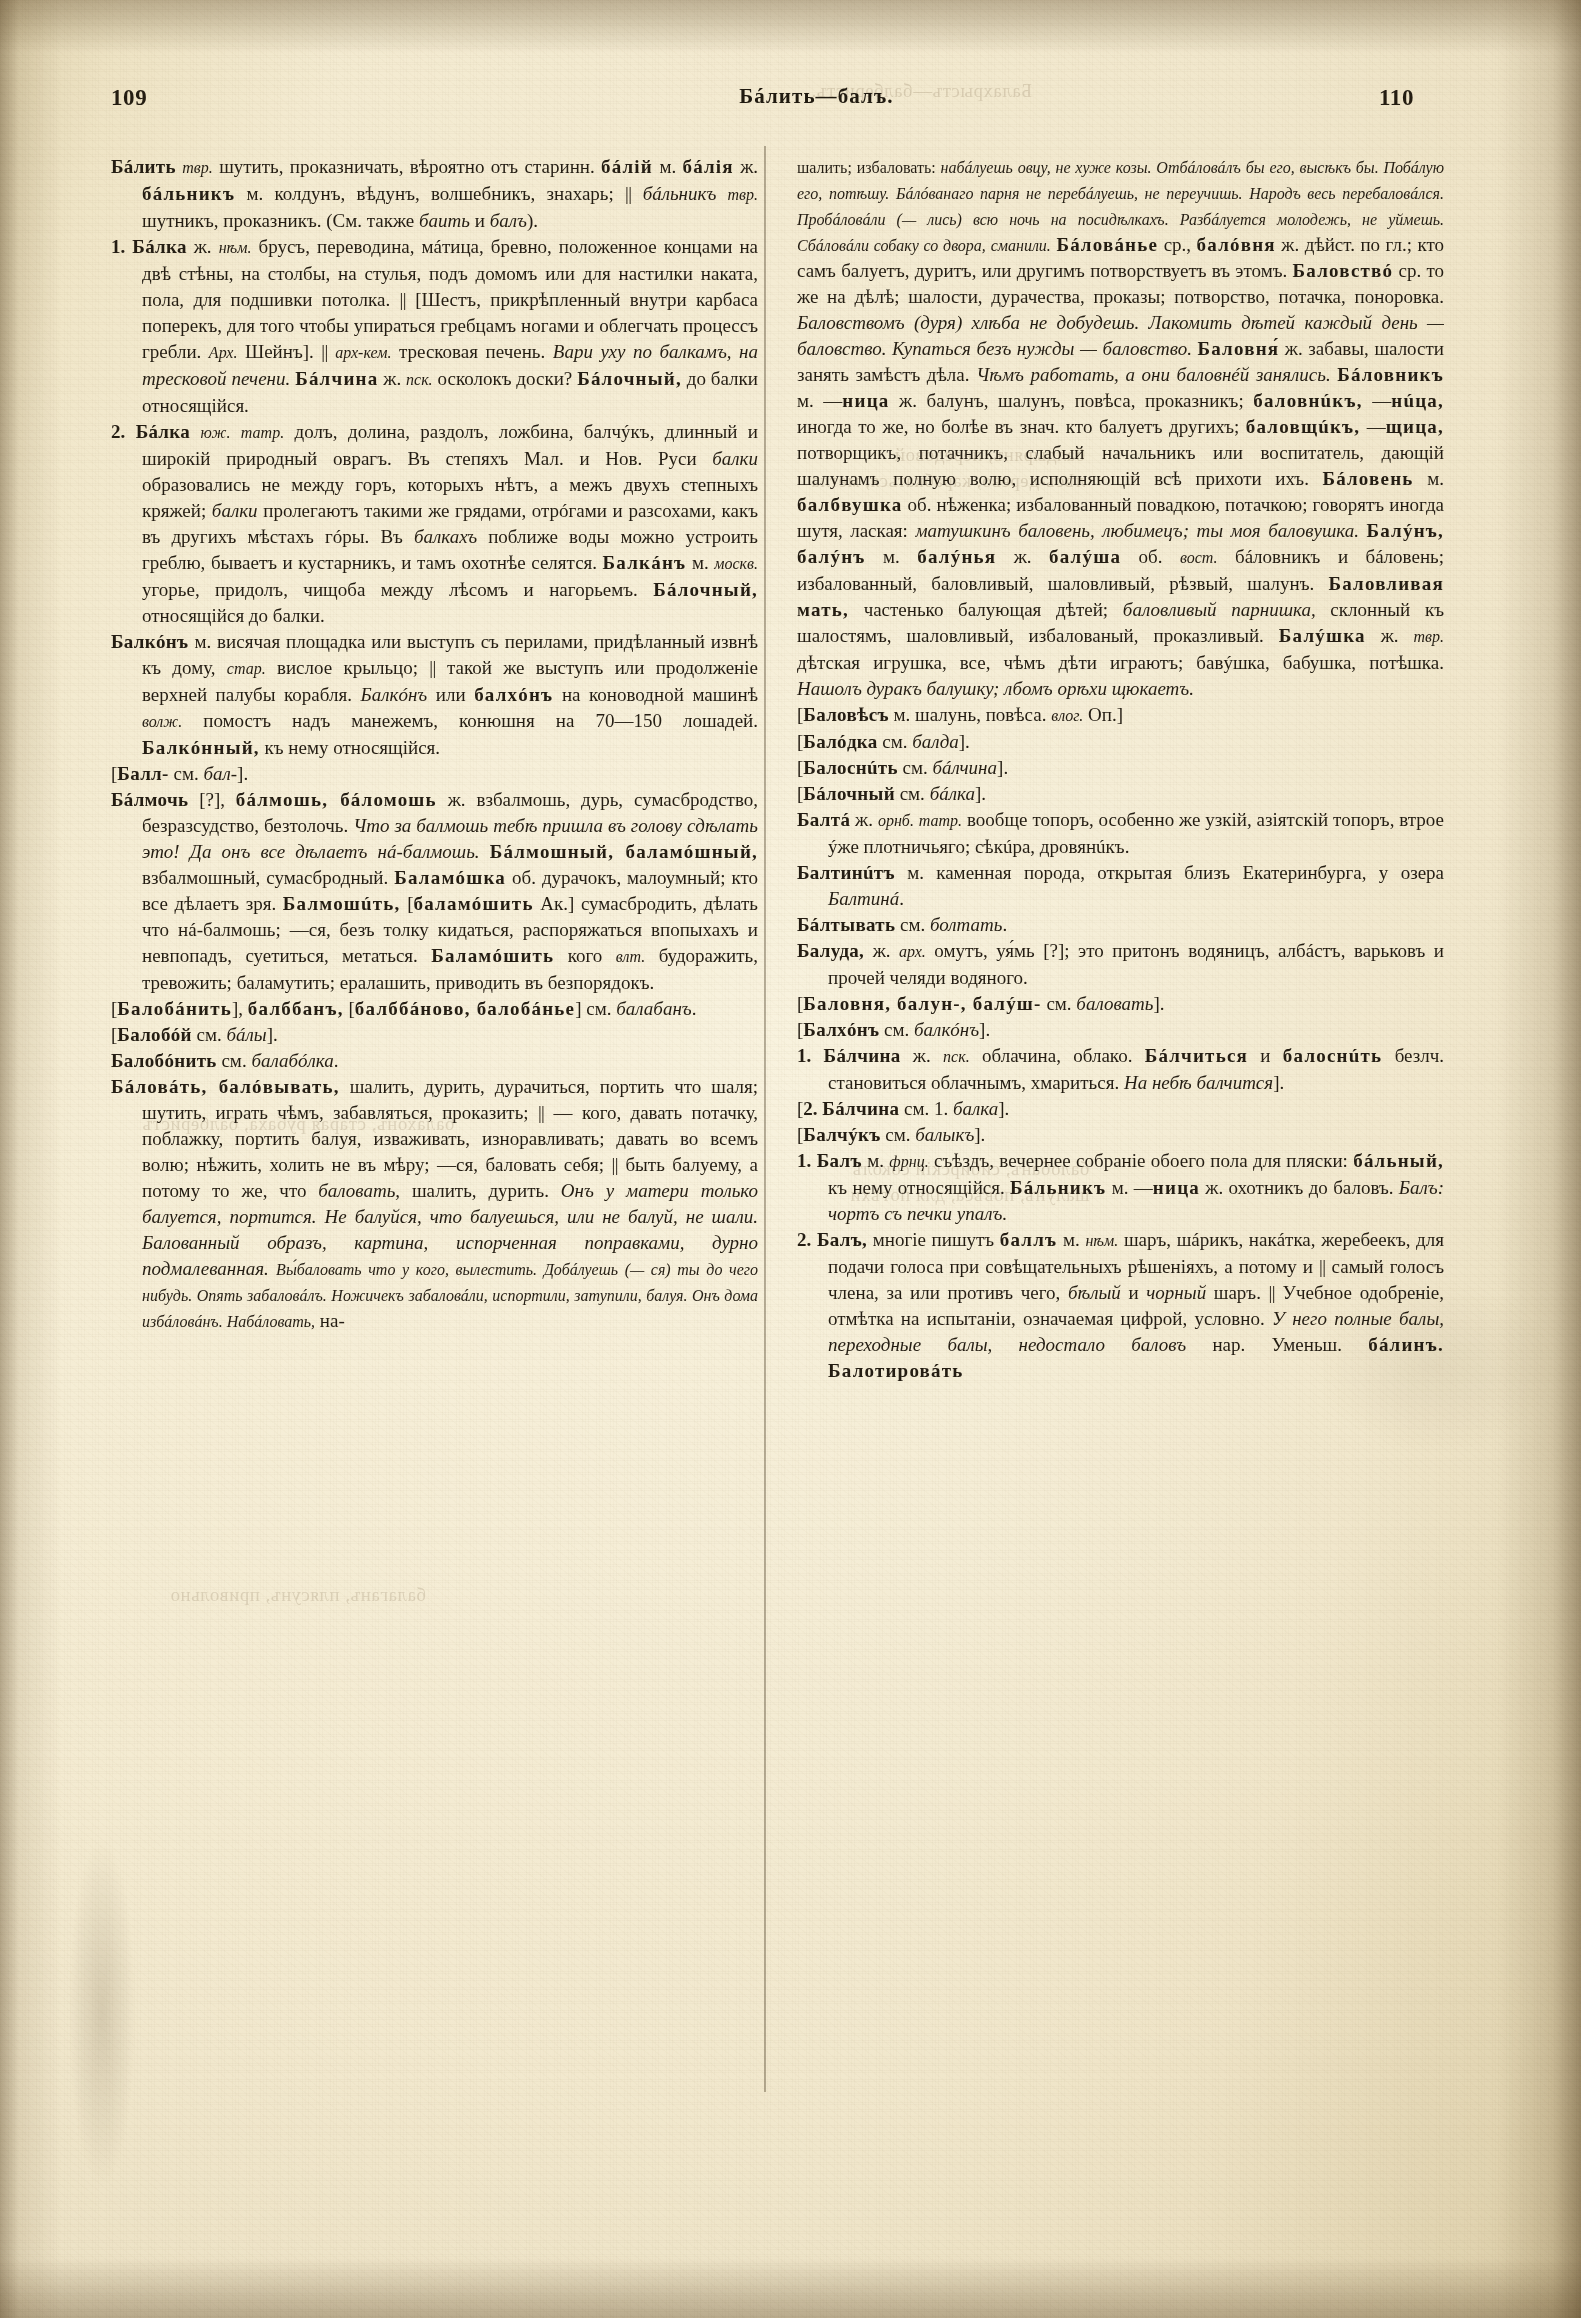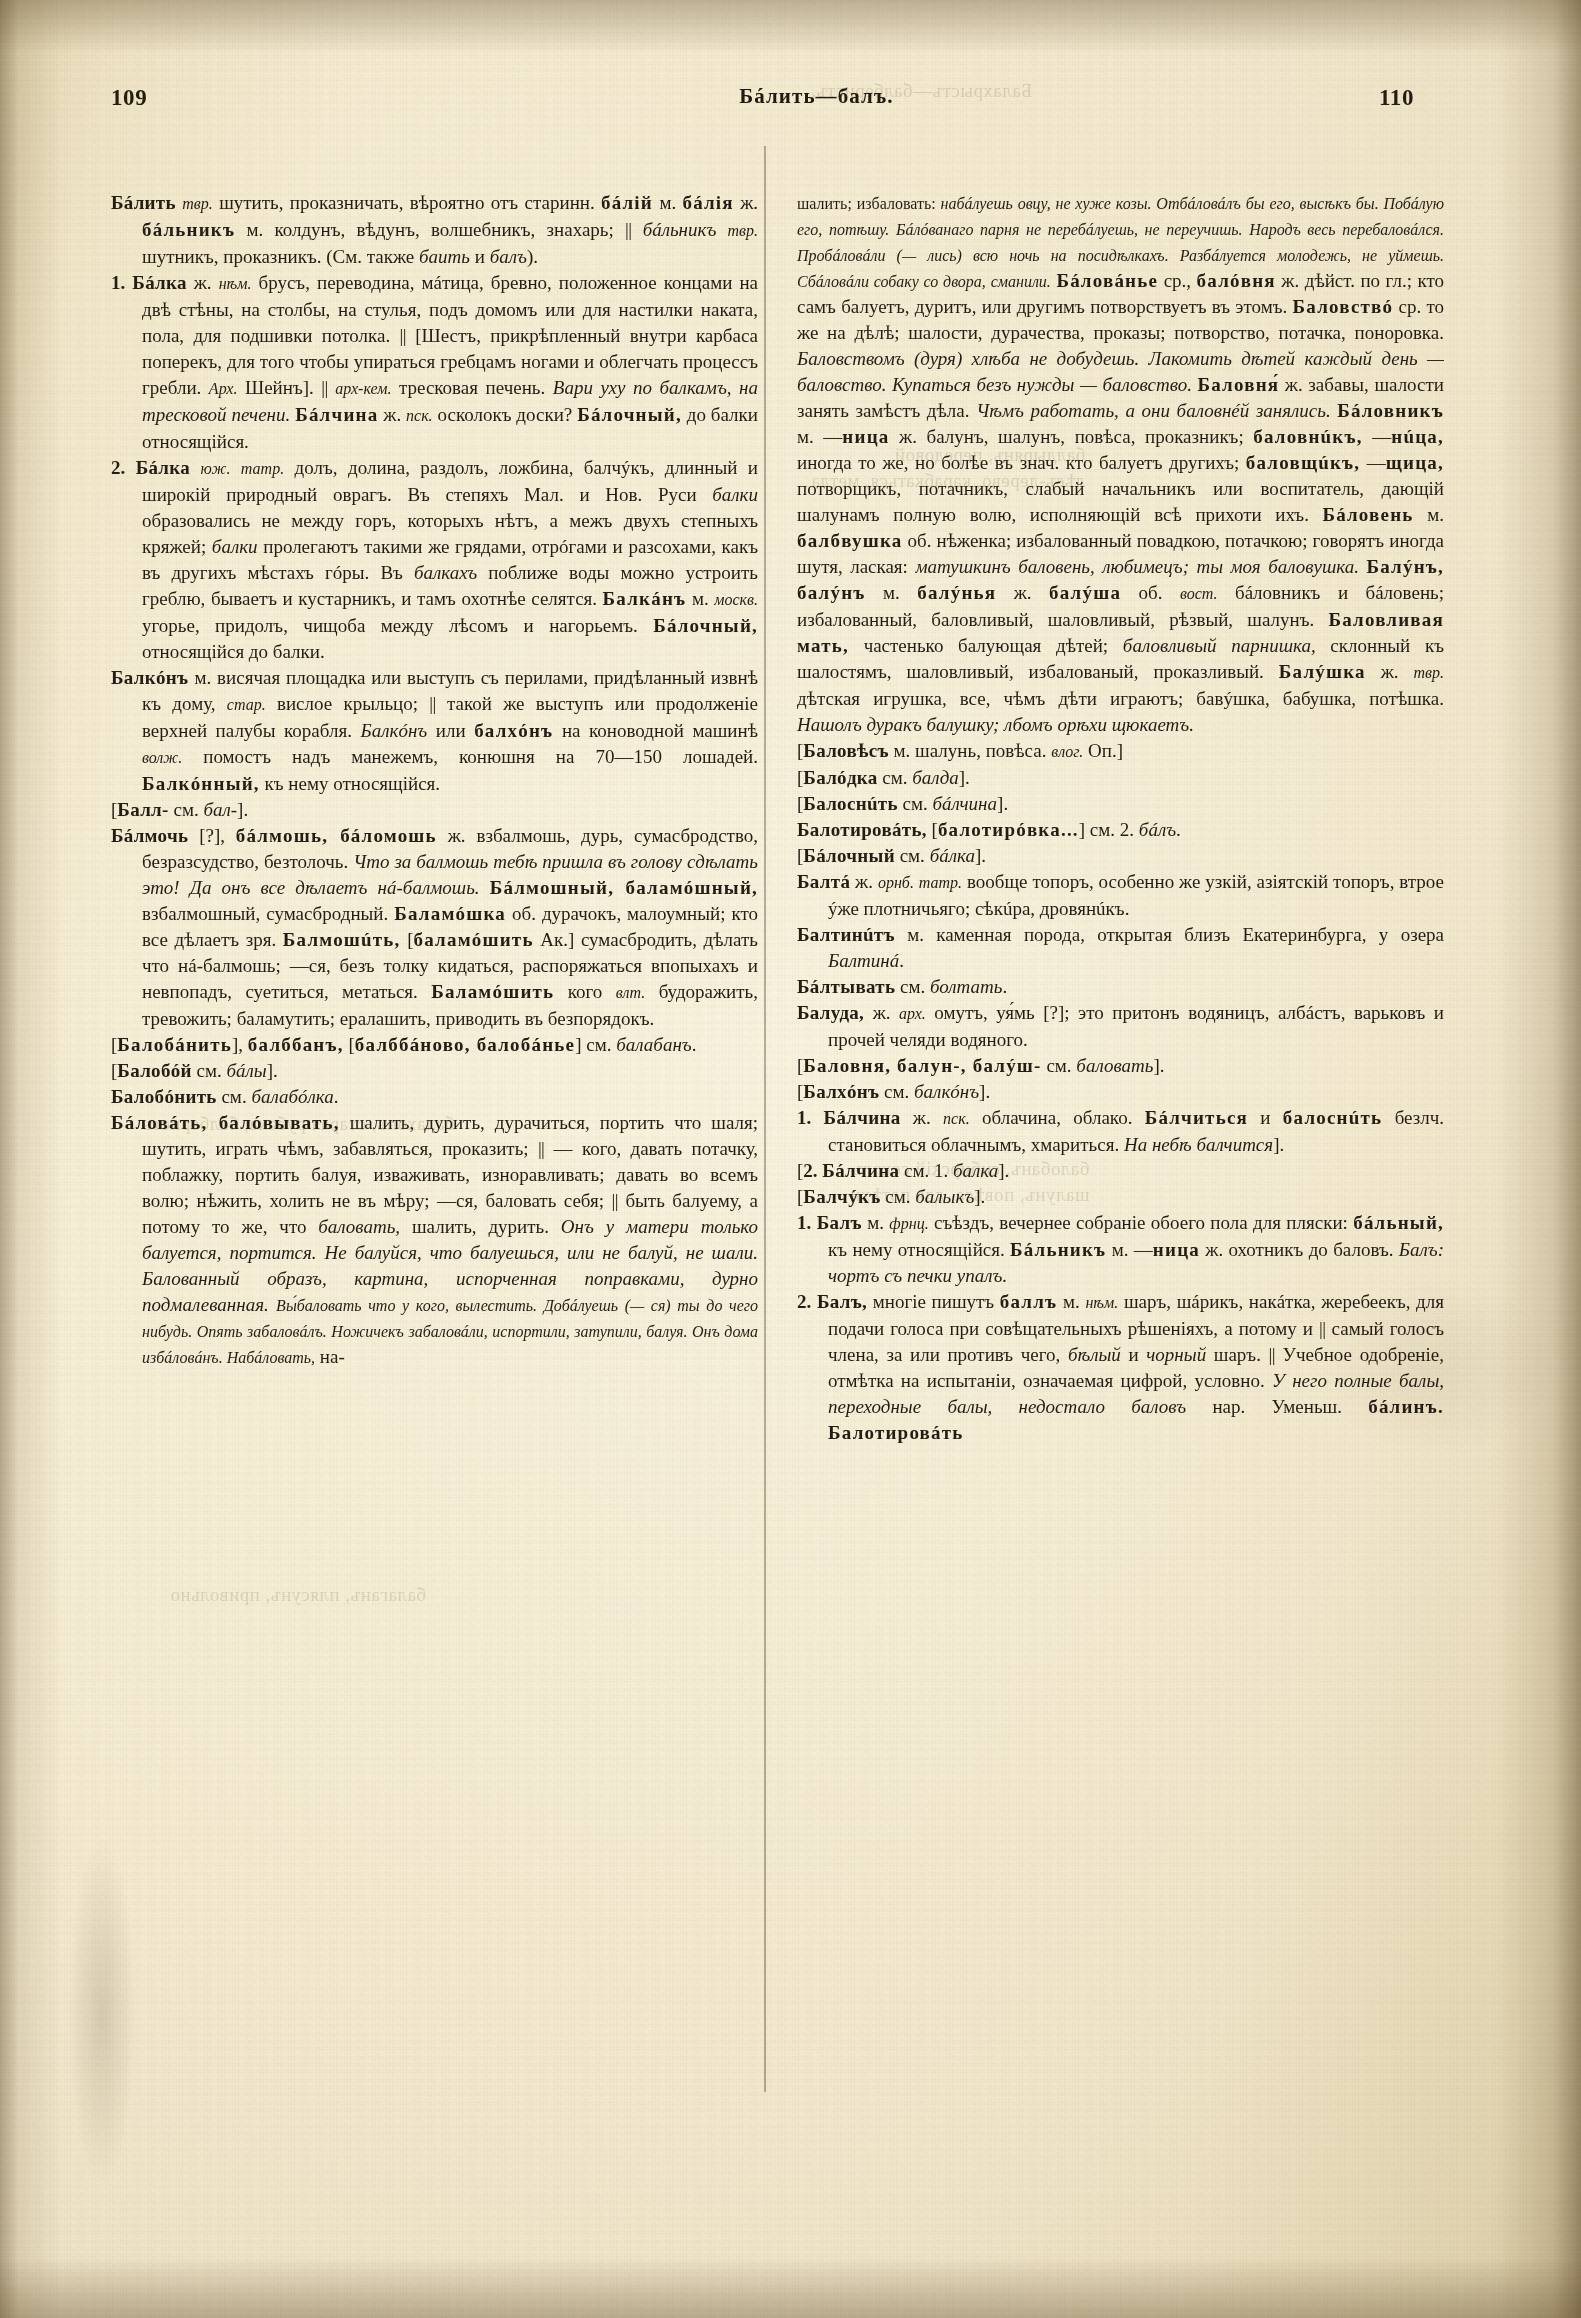--- a/index.html
+++ b/index.html
@@ -79,21 +79,20 @@
   .col {
     position: absolute;
     top: 154px;
     width: 647px;
     font-size: 19px;
     line-height: 26px;
     text-align: justify;
     text-justify: inter-word;
     hyphens: manual;
     color: #241d13;
-    margin-top: 36px;
   }
   .col.left  { left: 111px; }
   .col.right { left: 797px; }
 
   .rule {
     position: absolute;
     left: 764px;
     top: 146px;
     width: 1.7px;
     height: 1946px;
@@ -190,21 +189,20 @@
         <p class="entry hang">[<b class="hw sp">Балобáнить</b>], <b class="hw sp">балббанъ,</b> [<b class="hw sp">балббáново, балобáнье</b>] см. <i>балабанъ</i>.</p>
         <p class="entry hang">[<b class="hw">Балобóй</b> см. <i>бáлы</i>].</p>
         <p class="entry hang"><b class="hw">Балобóнить</b> см. <i>балабóлка</i>.</p>
         <p class="entry hang"><b class="hw sp">Бáловáть, балóвывать,</b> шалить, дурить, дурачиться, портить что шаля; шутить, играть чѣмъ, забавляться, проказить; <span class="pipe">||</span> — кого, давать потачку, поблажку, портить балуя, изваживать, изноравливать; давать во всемъ волю; нѣжить, холить не въ мѣру; —ся, баловать себя; <span class="pipe">||</span> быть балуему, а потому то же, что <i>баловать,</i> шалить, дурить. <i>Онъ у матери только балуется, портится. Не балуйся, что балуешься, или не балуй, не шали. Балованный образъ, картина, испорченная поправками, дурно подмалеванная.</i> <span class="sm"><i>Вы́баловать что у кого, вылестить. Добáлуешь (— ся) ты до чего нибудь. Опять забаловáлъ. Ножичекъ забаловáли, испортили, затупили, балуя. Онъ дома избáловáнъ. Набáловать,</i></span> на-</p>
       </div>
     <div class="col right" id="col-right">
         <p class="entry cont"><span class="sm">шалить; избаловать: <i>набáлуешь овцу, не хуже козы. Отбáловáлъ бы его, высѣкъ бы. Побáлую его, потѣшу. Бáлóванаго парня не перебáлуешь, не переучишь. Народъ весь перебаловáлся. Пробáловáли (— лись) всю ночь на посидѣлкахъ. Разбáлуется молодежь, не уймешь. Сбáловáли собаку со двора, сманили.</i></span> <b class="hw sp">Бáловáнье</b> ср., <b class="hw sp">балóвня</b> ж. дѣйст. по гл.; кто самъ балуетъ, дуритъ, или другимъ потворствуетъ въ этомъ. <b class="hw sp">Баловствó</b> ср. то же на дѣлѣ; шалости, дурачества, проказы; потворство, потачка, поноровка. <i>Баловствомъ (дуря) хлѣба не добудешь. Лакомить дѣтей каждый день — баловство. Купаться безъ нужды — баловство.</i> <b class="hw sp">Баловня́</b> ж. забавы, шалости занять замѣстъ дѣла. <i>Чѣмъ работать, а они баловнéй занялись.</i> <b class="hw sp">Бáловникъ</b> м. —<b class="hw sp">ница</b> ж. балунъ, шалунъ, повѣса, проказникъ; <b class="hw sp">баловнúкъ,</b> —<b class="hw sp">нúца,</b> иногда то же, но болѣе въ знач. кто балуетъ другихъ; <b class="hw sp">баловщúкъ,</b> —<b class="hw sp">щица,</b> потворщикъ, потачникъ, слабый начальникъ или воспитатель, дающiй шалунамъ полную волю, исполняющiй всѣ прихоти ихъ. <b class="hw sp">Бáловень</b> м. <b class="hw sp">балбвушка</b> об. нѣженка; избалованный повадкою, потачкою; говорятъ иногда шутя, лаская: <i>матушкинъ баловень, любимецъ; ты моя баловушка.</i> <b class="hw sp">Балýнъ, балýнъ</b> м. <b class="hw sp">балýнья</b> ж. <b class="hw sp">балýша</b> об. <i class="lbl">вост.</i> бáловникъ и бáловень; избалованный, баловливый, шаловливый, рѣзвый, шалунъ. <b class="hw sp">Баловливая мать,</b> частенько балующая дѣтей; <i>баловливый парнишка,</i> склонный къ шалостямъ, шаловливый, избалованый, проказливый. <b class="hw sp">Балýшка</b> ж. <i class="lbl">твр.</i> дѣтская игрушка, все, чѣмъ дѣти играютъ; бавýшка, бабушка, потѣшка. <i>Нашолъ дуракъ балушку; лбомъ орѣхи щюкаетъ.</i></p>
         <p class="entry hang">[<b class="hw">Баловѣсъ</b> м. шалунь, повѣса. <i class="lbl">влог.</i> Оп.]</p>
         <p class="entry hang">[<b class="hw">Балóдка</b> см. <i>балда</i>].</p>
         <p class="entry hang">[<b class="hw">Балоснúть</b> см. <i>бáлчина</i>].</p>
-        <p class="entry hang"><b class="hw">Балотировáть,</b> [<b class="hw sp">балотирóвка...</b>] см. 2. <i>бáлъ</i>.</p>
         <p class="entry hang">[<b class="hw">Бáлочный</b> см. <i>бáлка</i>].</p>
         <p class="entry hang"><b class="hw">Балтá</b> ж. <i class="lbl">орнб.</i> <i class="lbl">татр.</i> вообще топоръ, особенно же узкiй, азiятскiй топоръ, втрое ýже плотничьяго; сѣкúра, дровянúкъ.</p>
         <p class="entry hang"><b class="hw">Балтинúтъ</b> м. каменная порода, открытая близъ Екатеринбурга, у озера <i>Балтинá</i>.</p>
         <p class="entry hang"><b class="hw">Бáлтывать</b> см. <i>болтать</i>.</p>
         <p class="entry hang"><b class="hw">Балуда,</b> ж. <i class="lbl">арх.</i> омутъ, уя́мь [?]; это притонъ водяницъ, албáстъ, варьковъ и прочей челяди водяного.</p>
         <p class="entry hang">[<b class="hw sp">Баловня, балун-, балýш-</b> см. <i>баловать</i>].</p>
         <p class="entry hang">[<b class="hw">Балхóнъ</b> см. <i>балкóнъ</i>].</p>
         <p class="entry hang"><span class="num">1.</span> <b class="hw">Бáлчина</b> ж. <i class="lbl">пск.</i> облачина, облако. <b class="hw sp">Бáлчиться</b> и <b class="hw sp">балоснúть</b> безлч. становиться облачнымъ, хмариться. <i>На небѣ балчится</i>].</p>
         <p class="entry hang">[<span class="num">2.</span> <b class="hw">Бáлчина</b> см. 1. <i>балка</i>].</p>
         <p class="entry hang">[<b class="hw">Балчýкъ</b> см. <i>балыкъ</i>].</p>

